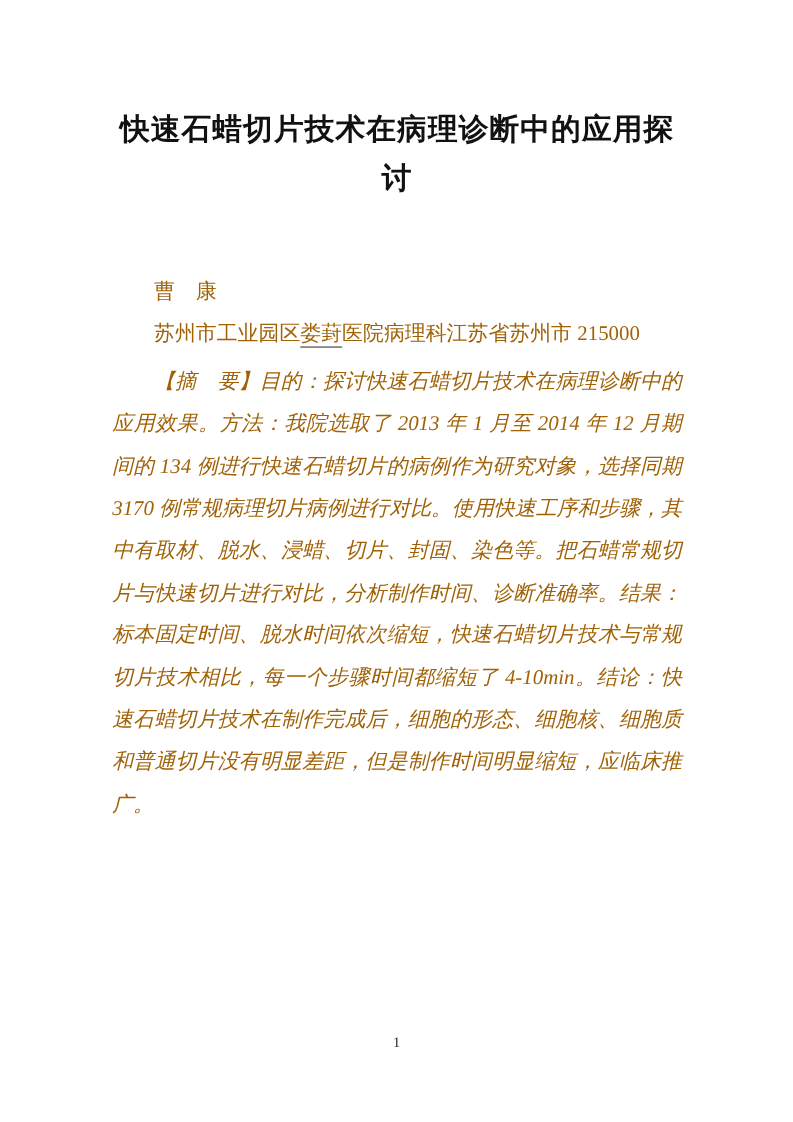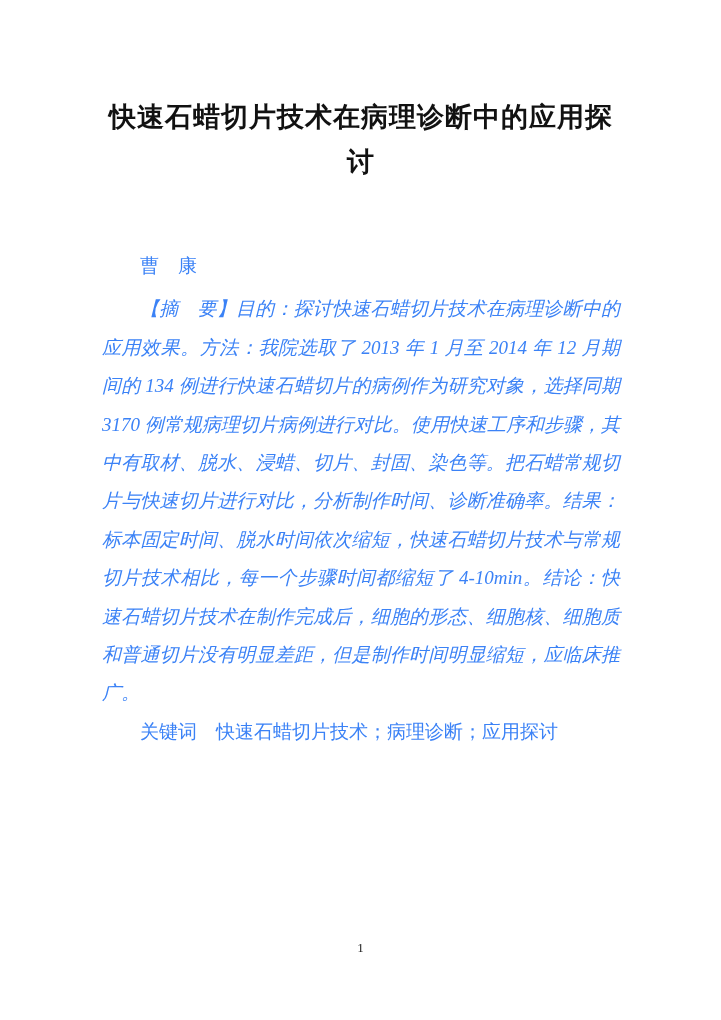--- a/index.html
+++ b/index.html
@@ -32,21 +32,21 @@
     letter-spacing: 1px;
     text-align: center;
     color: #111111;
   }
   .line, .para {
     margin: 0;
     font-size: 19px;
     line-height: 38.4px;
     text-align: justify;
     text-justify: inter-character;
-    color: #3b82f6;
+    color: #a16207;
   }
   .indent2, .para {
     text-indent: 2em;
   }
   .author-line {
     margin-top: 62px;
   }
   .abstract-para {
     margin-top: 5px;
     font-style: italic;
@@ -69,22 +69,22 @@
 </head>
 <body>
 
 <div class="page">
   <div class="content">
 
     <h1 class="doc-title">快速石蜡切片技术在病理诊断中的应用探讨</h1>
 
     <p class="line indent2 author-line">曹　康</p>
 
+    <p class="line indent2"><span>苏州市工业园区</span><span class="underlined-term">娄葑</span><span>医院病理科江苏省苏州市 215000</span></p>
 
     <p class="para abstract-para">【摘　要】目的：探讨快速石蜡切片技术在病理诊断中的应用效果。方法：我院选取了 2013 年 1 月至 2014 年 12 月期间的 134 例进行快速石蜡切片的病例作为研究对象，选择同期 3170 例常规病理切片病例进行对比。使用快速工序和步骤，其中有取材、脱水、浸蜡、切片、封固、染色等。把石蜡常规切片与快速切片进行对比，分析制作时间、诊断准确率。结果：标本固定时间、脱水时间依次缩短，快速石蜡切片技术与常规切片技术相比，每一个步骤时间都缩短了 4-10min。结论：快速石蜡切片技术在制作完成后，细胞的形态、细胞核、细胞质和普通切片没有明显差距，但是制作时间明显缩短，应临床推广。</p>
 
-    <p class="para">关键词　快速石蜡切片技术；病理诊断；应用探讨</p>
 
 
   </div>
 
   <div class="page-footer">1</div>
 </div>
 
 </body></html>

